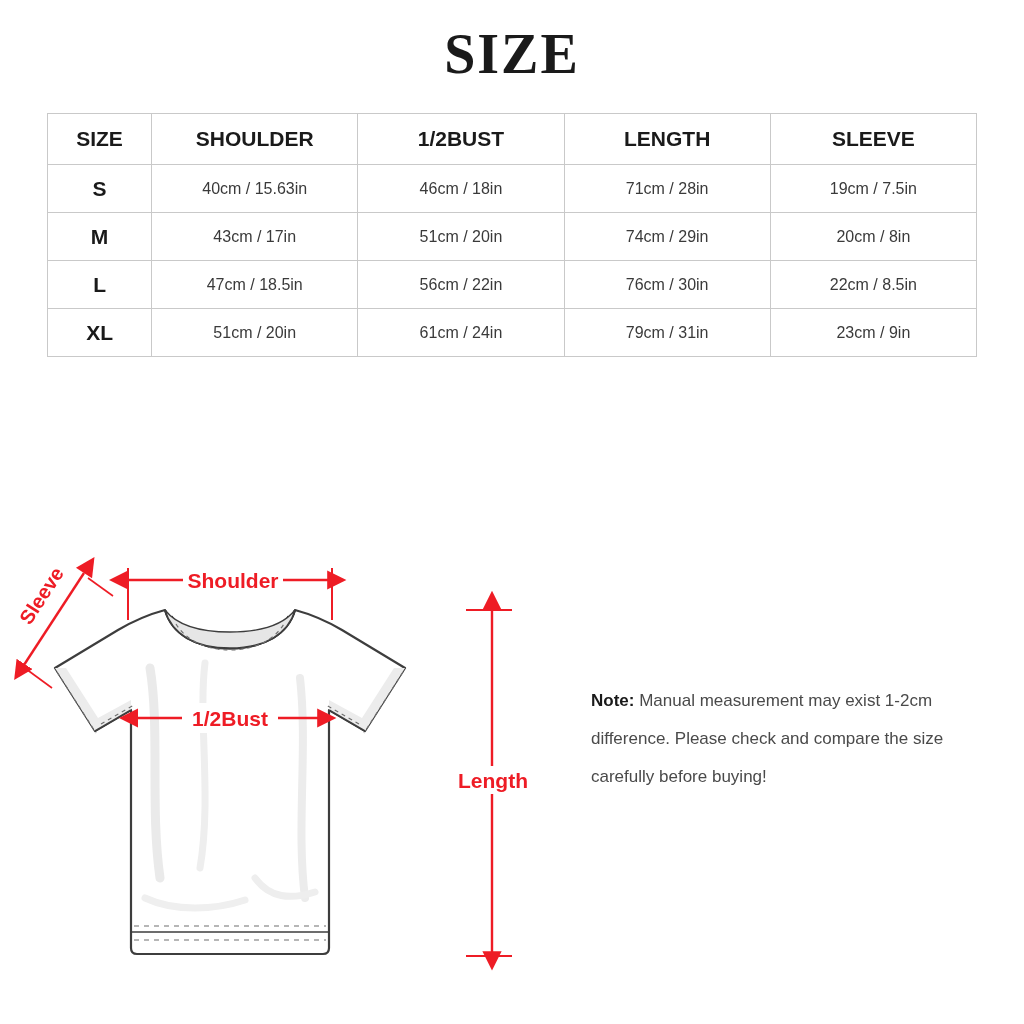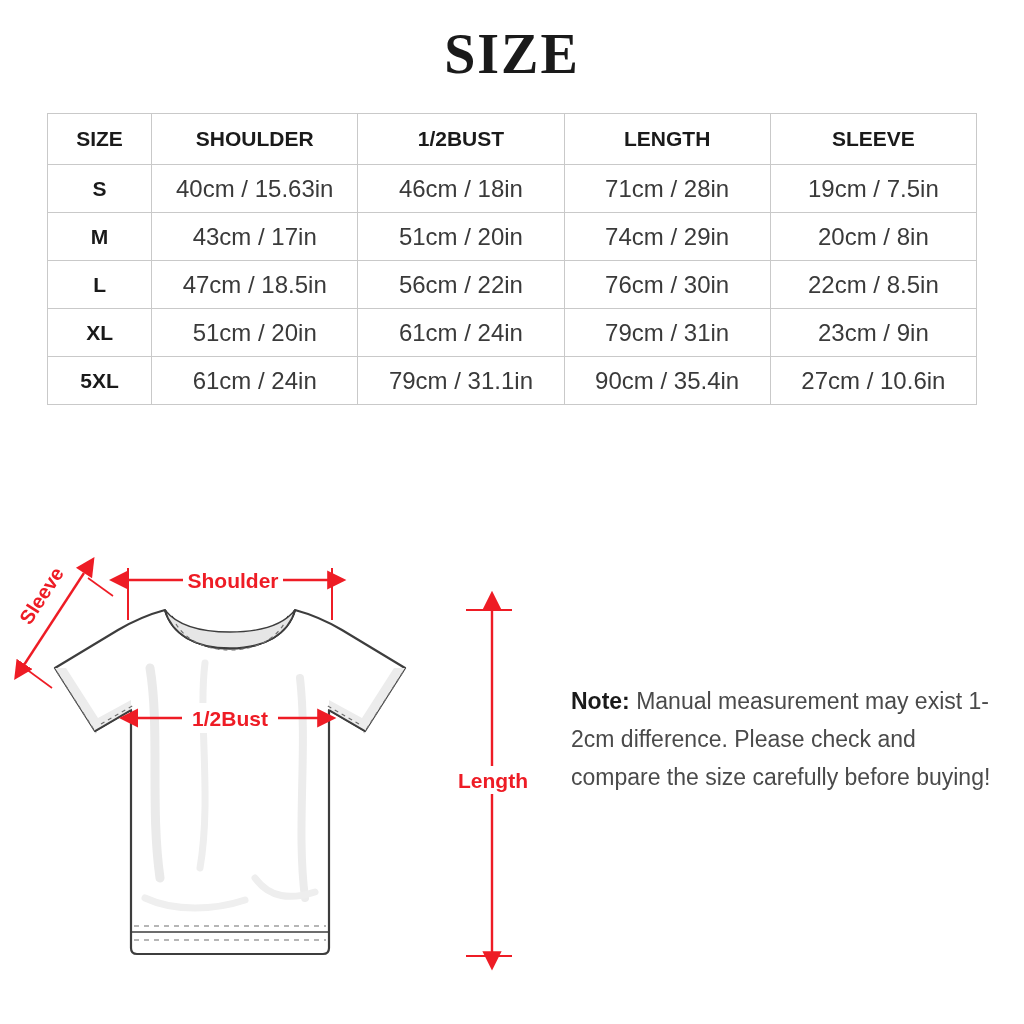--- a/index.html
+++ b/index.html
@@ -40,21 +40,21 @@
   table.size-table {
     border-collapse: collapse;
     width: 930px;
     table-layout: fixed;
   }
   table.size-table td, table.size-table th {
     border: 1px solid #c9c9c9;
     height: 45px;
     text-align: center;
     vertical-align: middle;
-    font-size: 24px;
+    font-size: 16px;
     color: #3a3a3a;
     font-weight: normal;
   }
   table.size-table thead th {
     font-weight: bold;
     font-size: 21px;
     color: #1a1a1a;
     height: 48px;
   }
   table.size-table tbody td.size-cell {
@@ -72,23 +72,23 @@
     left: 0;
     width: 560px;
     height: 470px;
   }
   .illustration svg { display: block; }
 
   
   .note {
     position: absolute;
     top: 682px;
-    left: 571px;
+    left: 591px;
     width: 420px;
-    font-size: 23px;
+    font-size: 17px;
     line-height: 38px;
     color: #4a4a4a;
   }
   .note b {
     color: #1a1a1a;
     font-weight: bold;
   }
 </style>
 </head>
 <body>
@@ -134,27 +134,20 @@
         <td>56cm / 22in</td>
         <td>76cm / 30in</td>
         <td>22cm / 8.5in</td>
       </tr>
       <tr>
         <td class="size-cell">XL</td>
         <td>51cm / 20in</td>
         <td>61cm / 24in</td>
         <td>79cm / 31in</td>
         <td>23cm / 9in</td>
-      </tr>
-      <tr>
-        <td class="size-cell">5XL</td>
-        <td>61cm / 24in</td>
-        <td>79cm / 31.1in</td>
-        <td>90cm / 35.4in</td>
-        <td>27cm / 10.6in</td>
       </tr>
     </tbody>
   </table>
 </div>
 
 <div class="illustration">
   <svg width="560" height="470" viewBox="0 0 560 470" xmlns="http://www.w3.org/2000/svg">
     <defs>
       <marker id="arrL" markerWidth="10" markerHeight="10" refX="8" refY="4" orient="auto">
         <path d="M8,0 L0,4 L8,8 z" fill="#ee1c25"></path>

